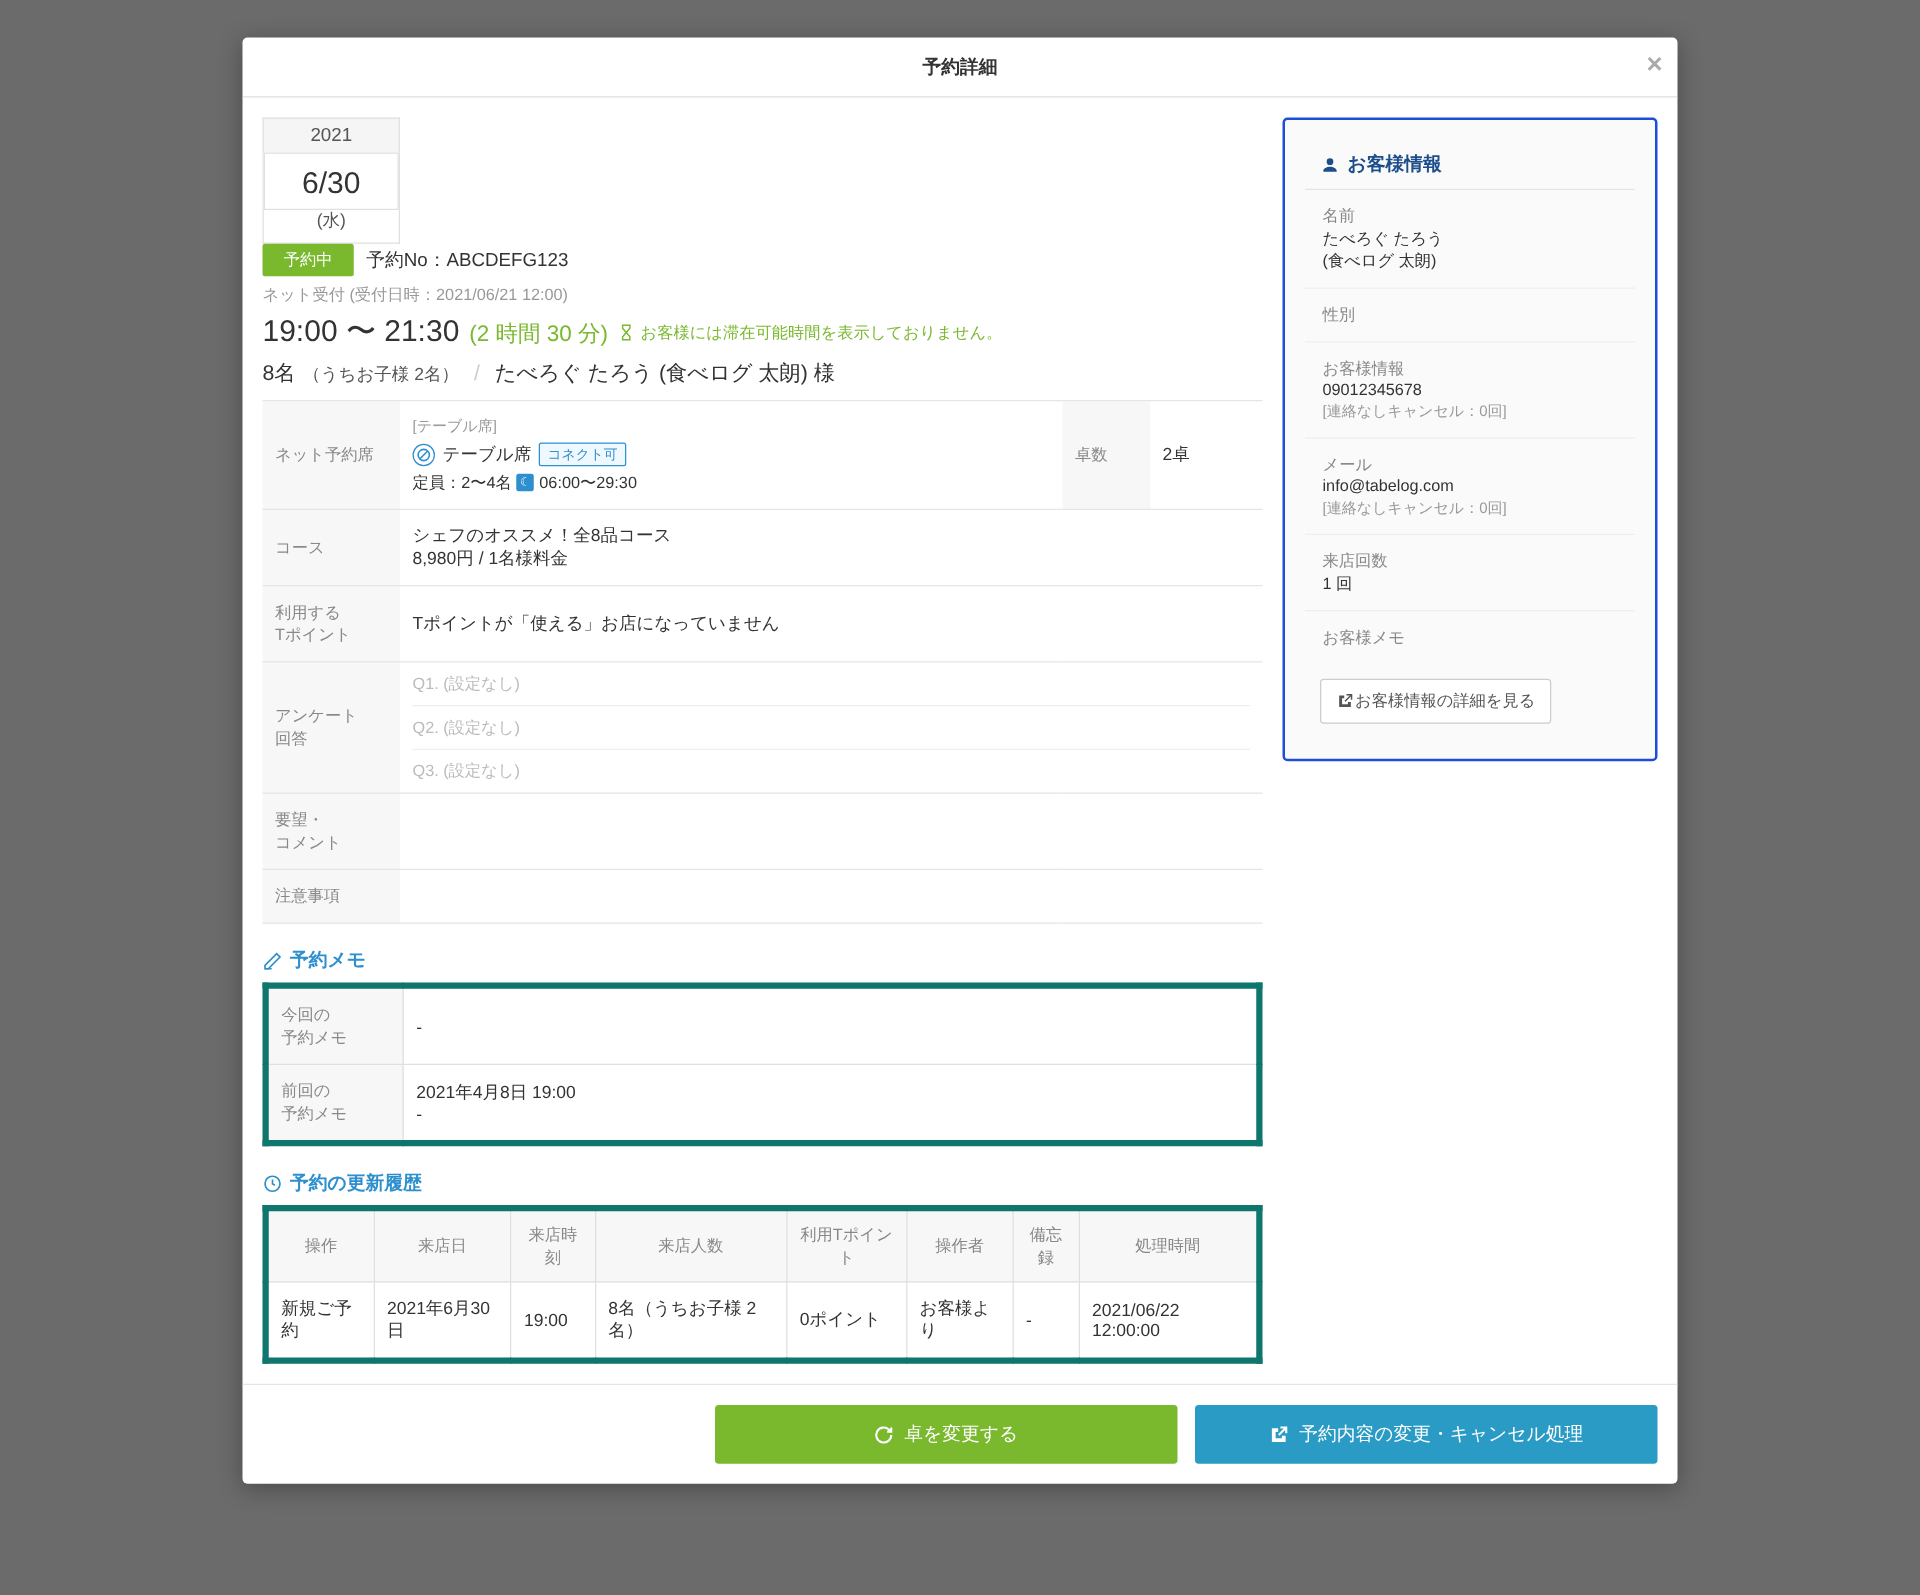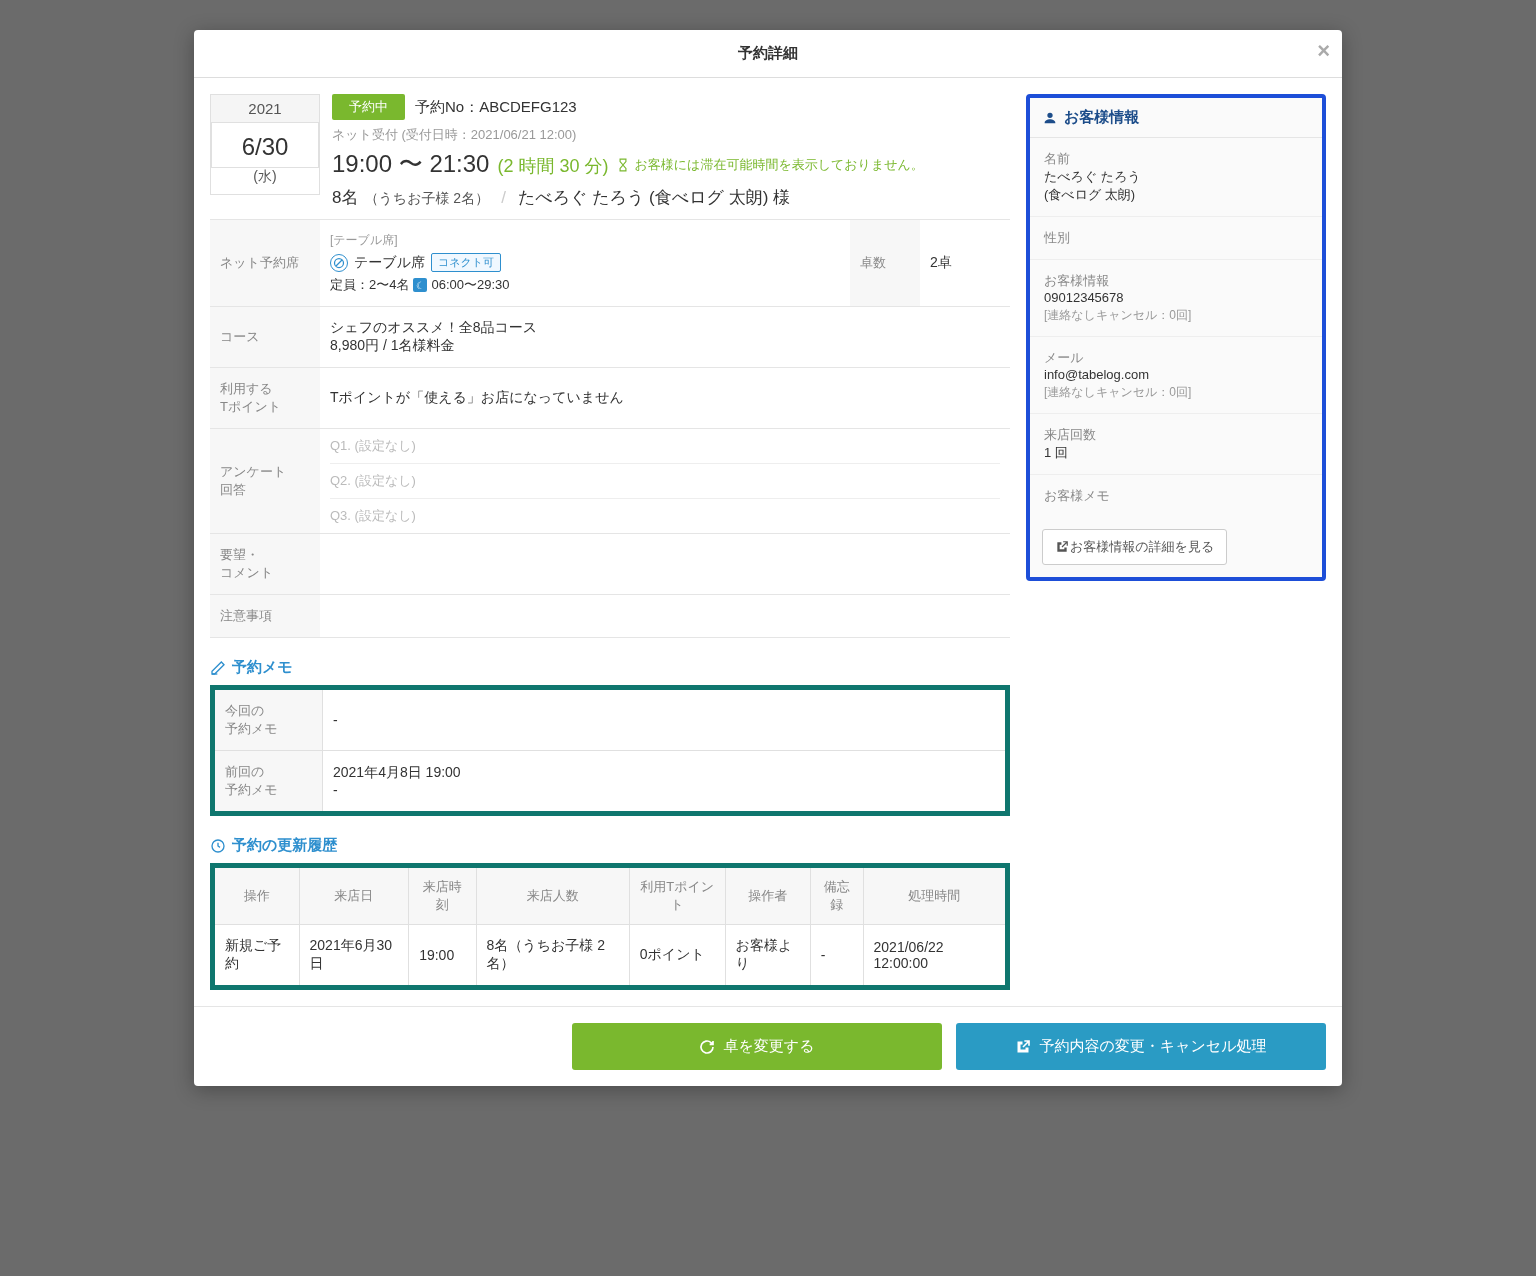--- a/index.html
+++ b/index.html
@@ -37,21 +37,21 @@
     }
     .modal-body {
       display: flex;
       padding: 16px;
       gap: 16px;
     }
     .left-col { flex: 1; min-width: 0; }
     .right-col { width: 300px; flex-shrink: 0; }
 
     
-    .summary-row { display: flex; gap: 12px; margin-bottom: 8px; }
+    .summary-row { display: flex; margin-bottom: 8px; flex-direction: column; }
     .date-box {
       width: 110px;
       text-align: center;
       flex-shrink: 0;
     }
     .date-year {
       background: #f5f5f5;
       padding: 5px 0;
       font-size: 15px;
       color: #555;
@@ -138,22 +138,22 @@
     .memo-table th {
       background: #f7f7f7; text-align: left; font-weight: normal; color: #888;
       padding: 12px 10px; border: 1px solid #e0e0e0; width: 110px; font-size: 13px;
     }
     .memo-table td { padding: 12px 10px; border: 1px solid #e0e0e0; font-size: 14px; }
     .hist-table th { background: #f7f7f7; font-weight: normal; color: #888; padding: 10px 8px; border: 1px solid #e0e0e0; font-size: 13px; text-align: center; }
     .hist-table td { padding: 12px 10px; border: 1px solid #e0e0e0; font-size: 14px; }
 
     
     .cust-panel {
-      border: 4px solid #1d4ed8; border-radius: 4px; background: #fafafa;
-      padding: 0;
+      border: 2px solid #1d4ed8; border-radius: 4px; background: #fafafa;
+      padding: 16px;
     }
     .cust-h {
       display: flex; align-items: center; gap: 6px;
       color: #1d4d8a; font-size: 15px; font-weight: bold;
       padding: 10px 12px; border-bottom: 1px solid #e5e5e5;
     }
     .cust-row { display: flex; padding: 12px 14px; border-bottom: 1px solid #eee; font-size: 13px; flex-direction: column; }
     .cust-row:last-of-type { border-bottom: none; }
     .cust-label { width: 80px; color: #888; flex-shrink: 0; }
     .cust-val { flex: 1; color: #333; }

